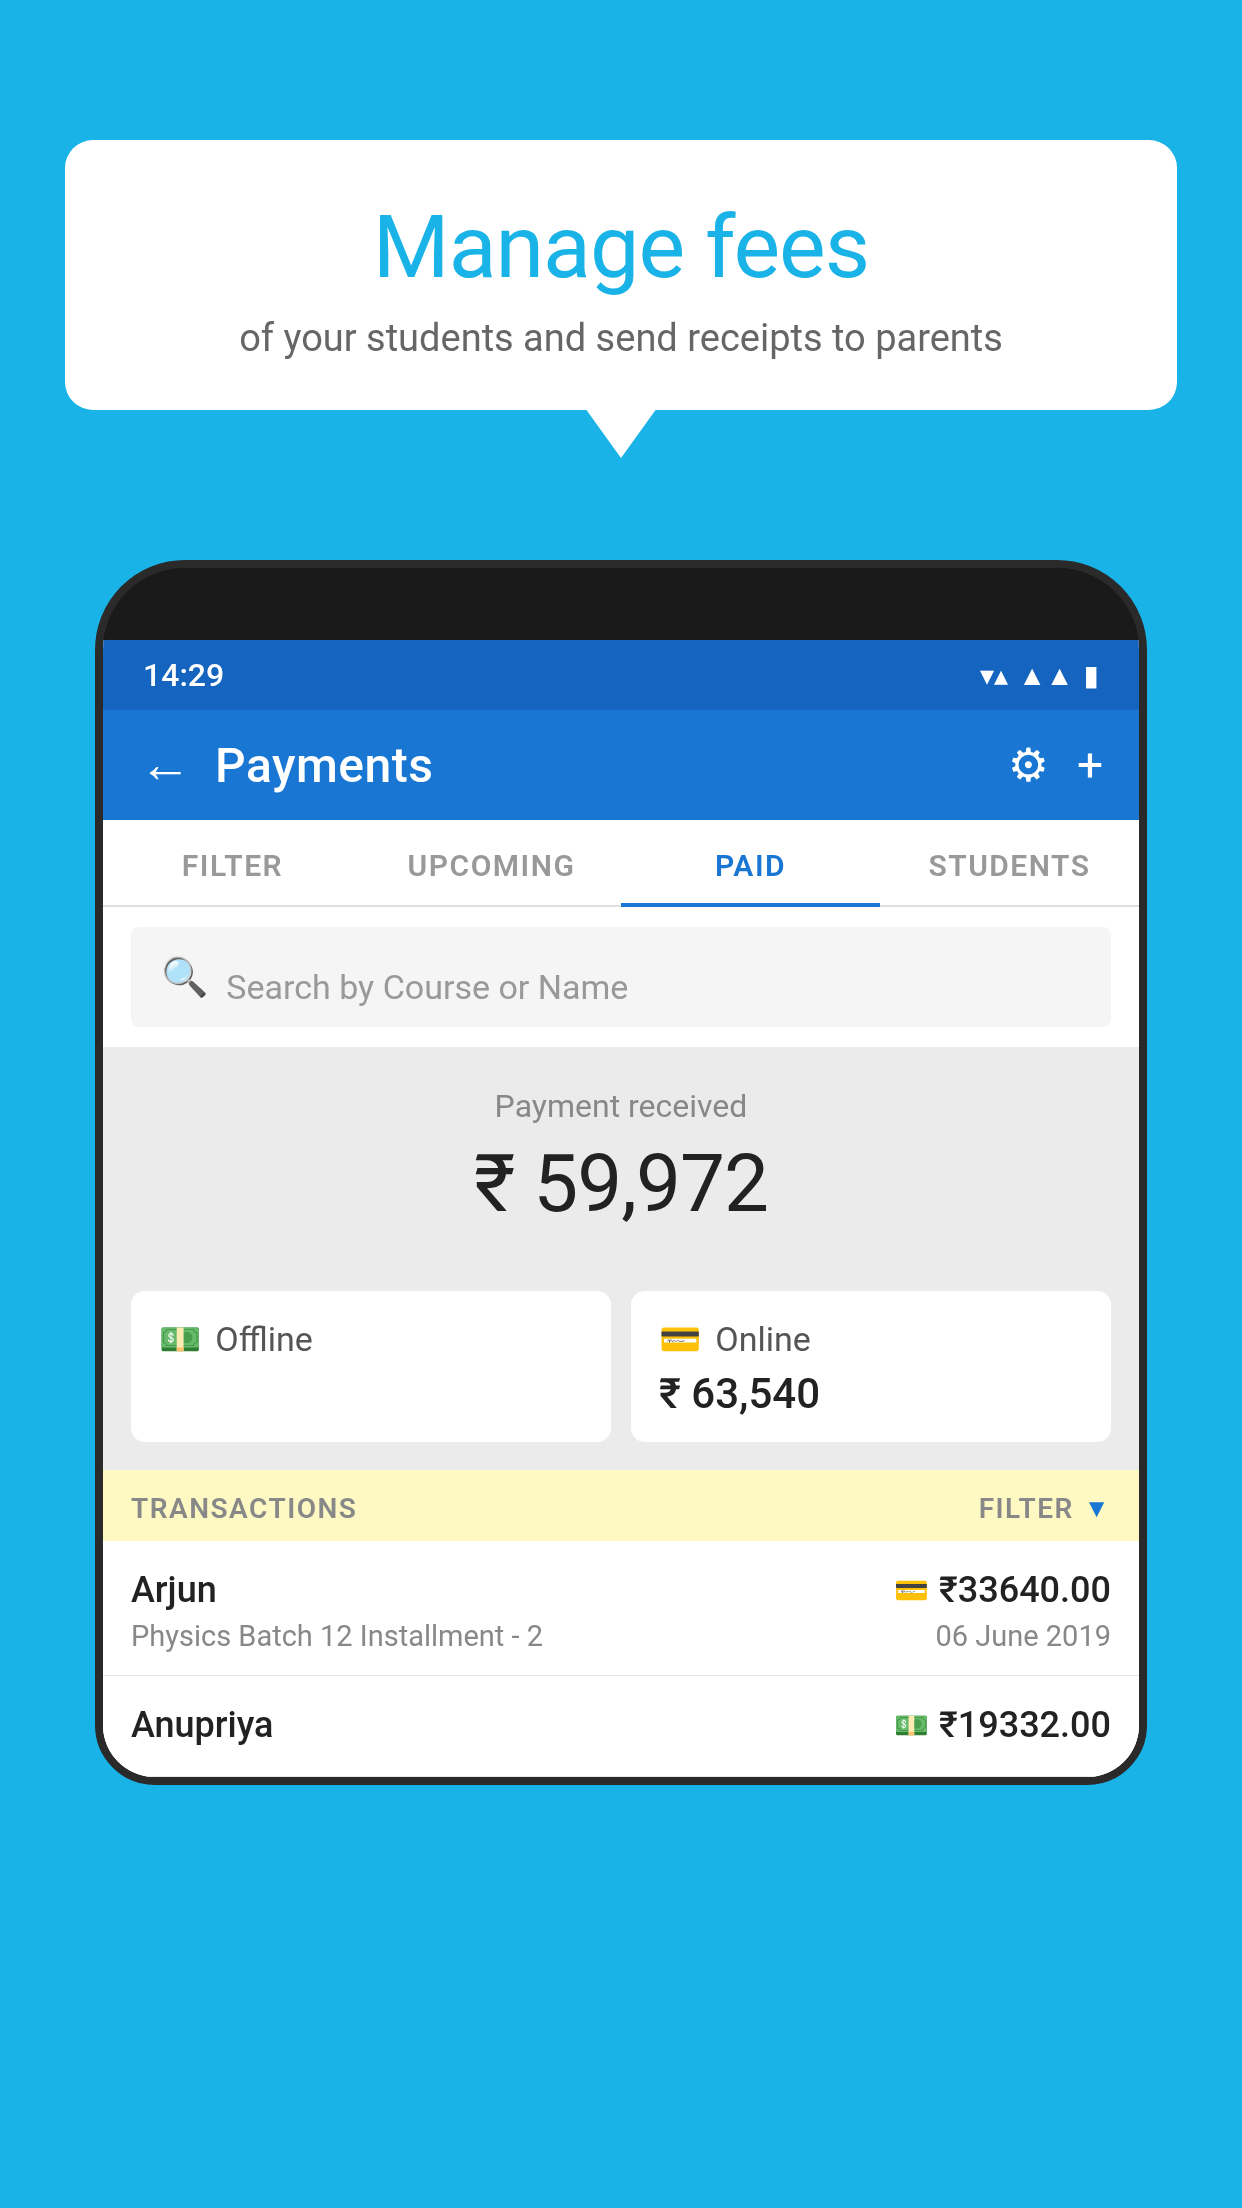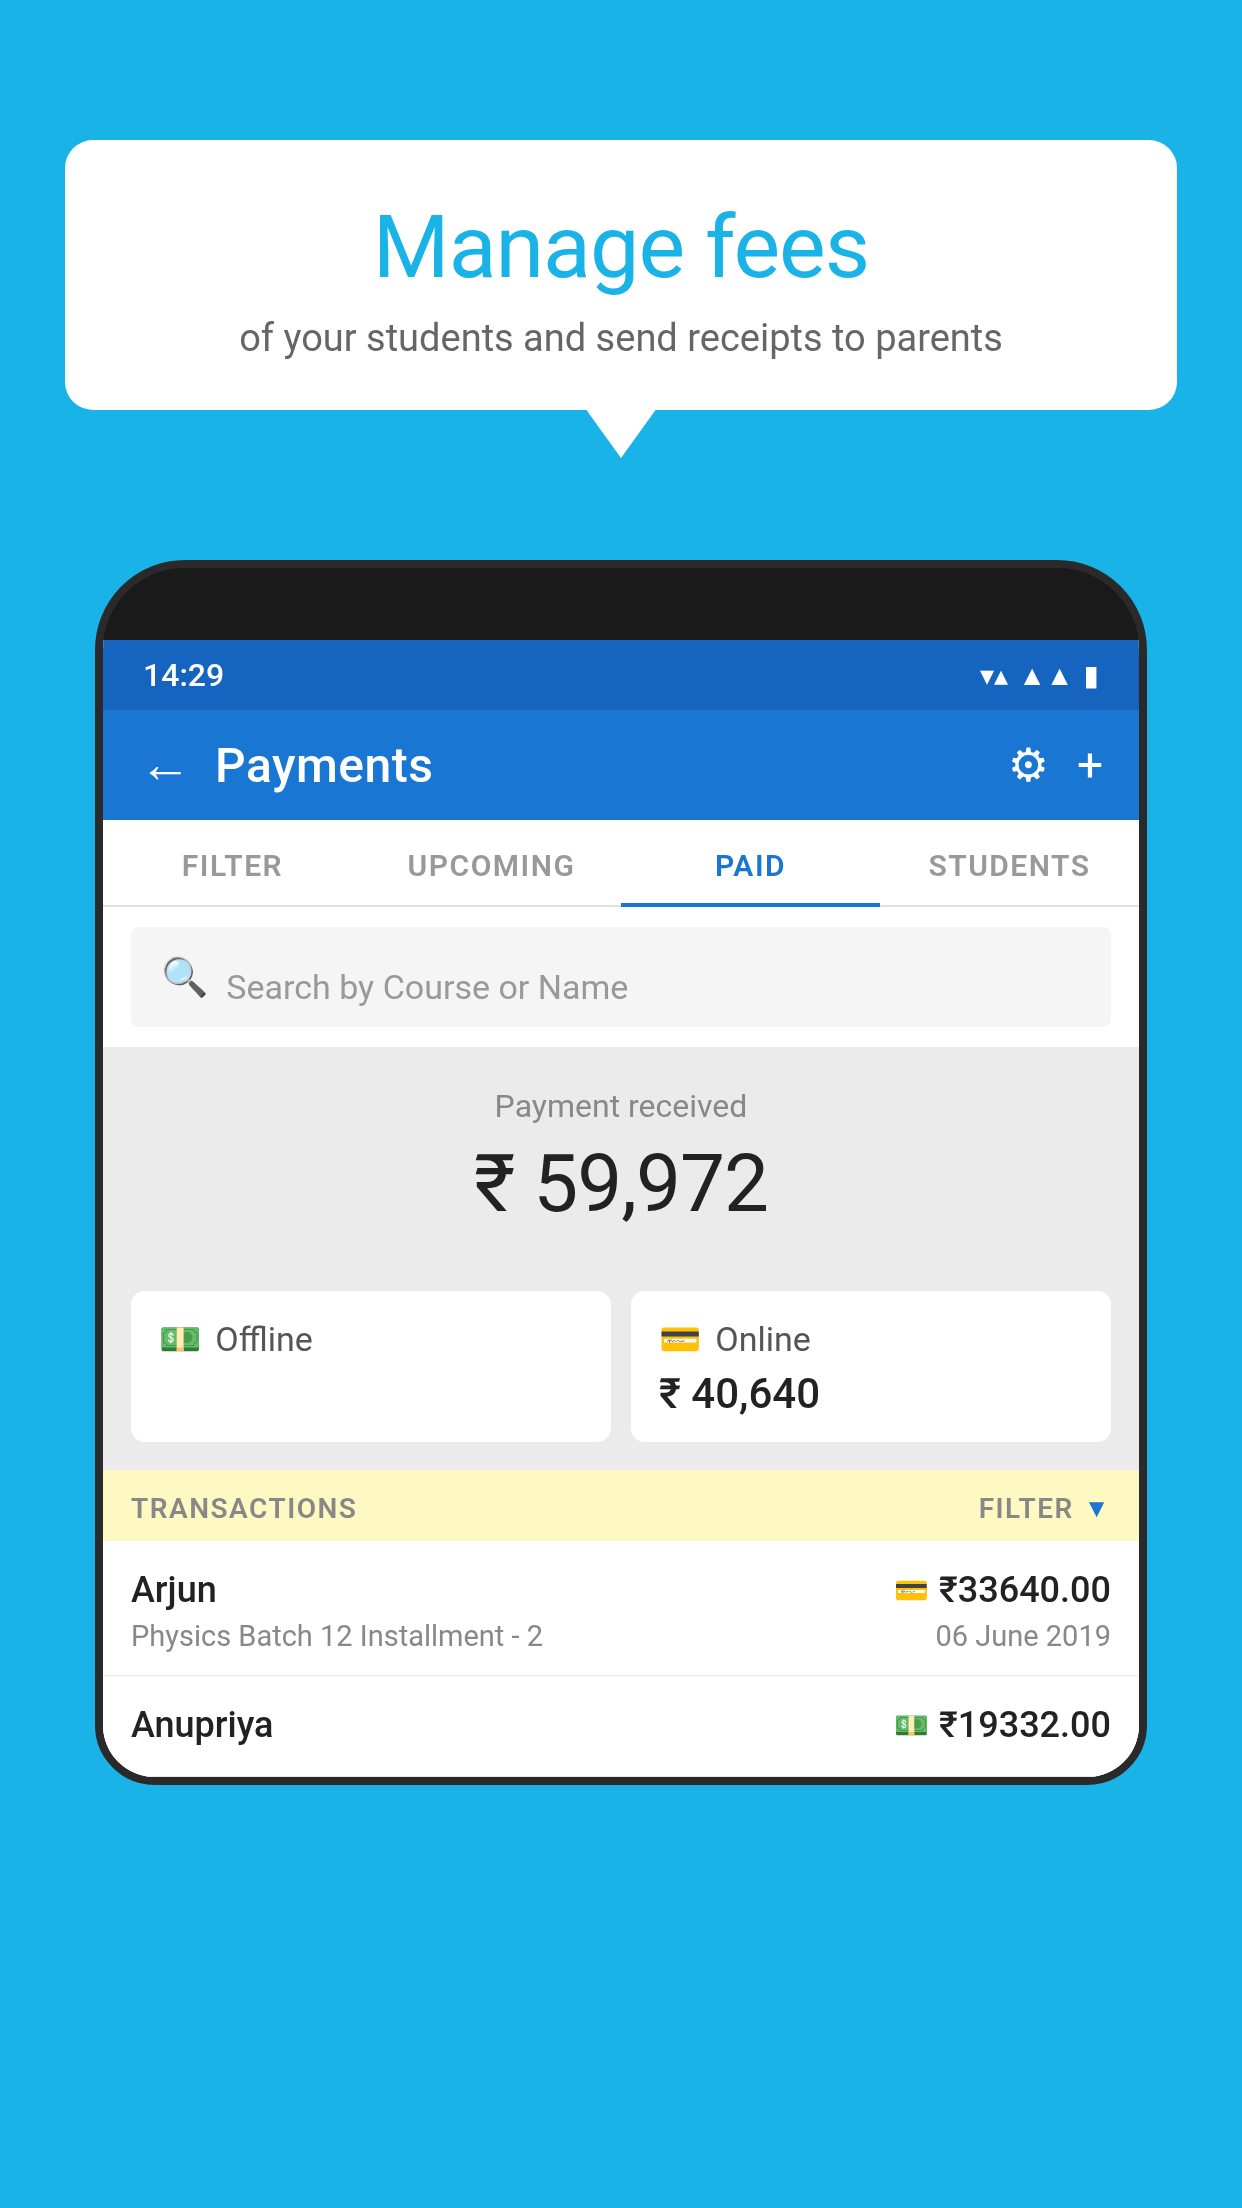--- a/index.html
+++ b/index.html
@@ -479,21 +479,21 @@
             <div class="card-header">
               <span class="card-icon">💵</span>
               <span class="card-label">Offline</span>
             </div>
           </div>
           <div class="payment-card">
             <div class="card-header">
               <span class="card-icon">💳</span>
               <span class="card-label">Online</span>
             </div>
-            <div class="card-amount">₹ 40,640</div>
+            <div class="card-amount">₹ 63,540</div>
           </div>
         </div>
 
         <div class="transactions-header">
           <span class="transactions-label">TRANSACTIONS</span>
           <div class="filter-btn">
             <span>FILTER</span>
             <span class="filter-triangle">▼</span>
           </div>
         </div>

